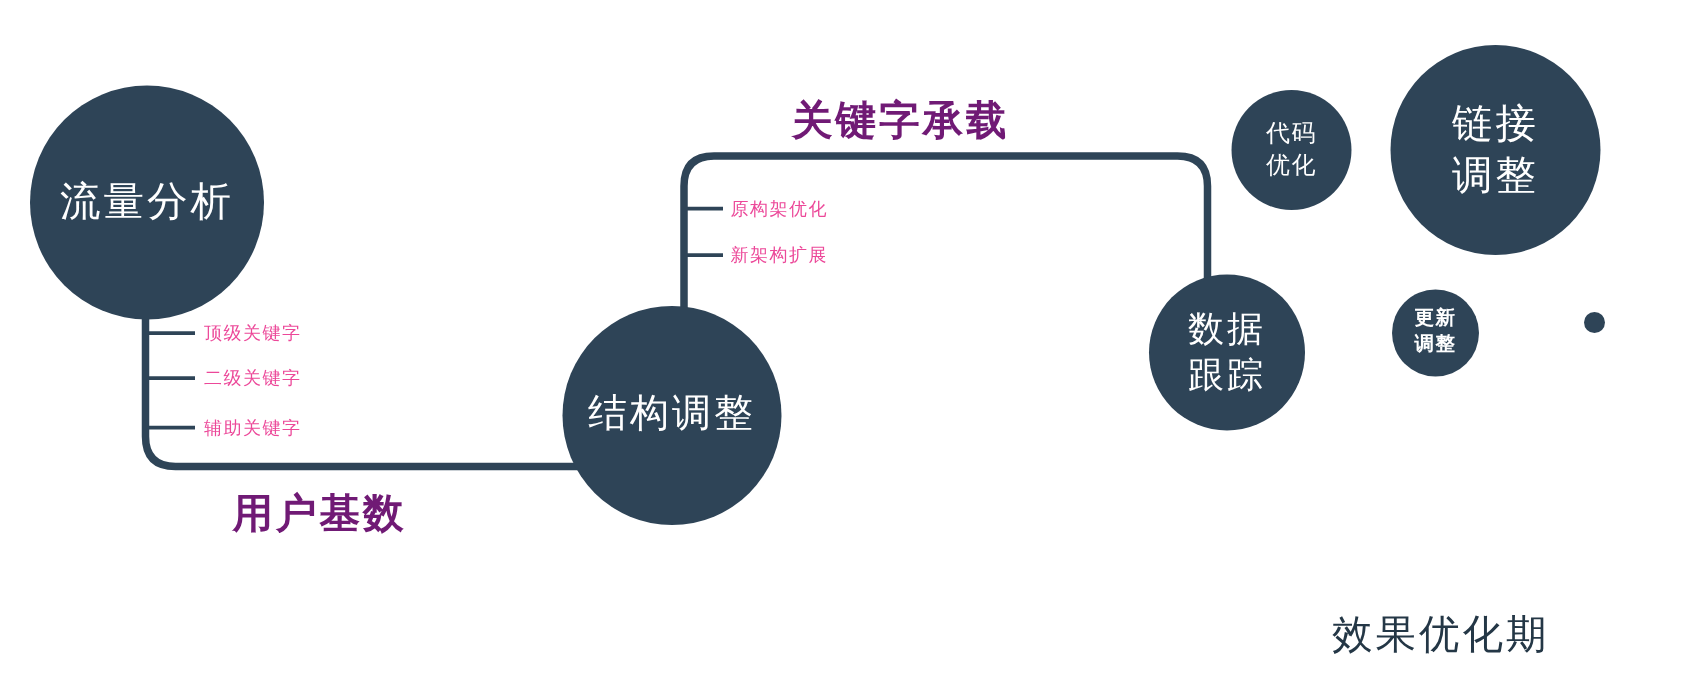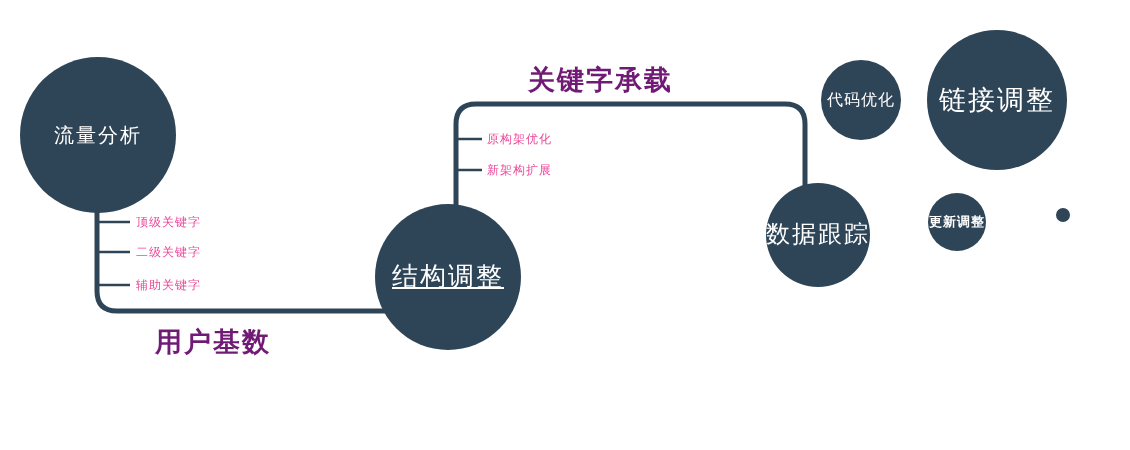--- a/index.html
+++ b/index.html
@@ -19,30 +19,30 @@
     position: absolute;
     left: 0; top: 0;
     z-index: 1;
   }
   .circle {
     position: absolute;
     border-radius: 50%;
     background: #2e4457;
     color: #ffffff;
     display: flex;
-    flex-direction: row;
+    flex-direction: column;
     align-items: center;
     justify-content: center;
     text-align: center;
     z-index: 2;
     letter-spacing: 2px;
     line-height: 1.3;
   }
-  .c-traffic  { left: 20px;  top: 57px;  width: 156px; height: 156px; font-size: 20px; }
-  .c-structure{ left: 375px; top: 204px; width: 146px; height: 146px; font-size: 26px; text-decoration: underline; }
+  .c-traffic  { left: 20px;  top: 57px;  width: 156px; height: 156px; font-size: 27px; }
+  .c-structure{ left: 375px; top: 204px; width: 146px; height: 146px; font-size: 26px; }
   .c-data     { left: 766px; top: 183px; width: 104px; height: 104px; font-size: 24px; }
   .c-code     { left: 821px; top: 60px;  width: 80px;  height: 80px;  font-size: 16px; letter-spacing: 1px; }
   .c-link     { left: 927px; top: 30px;  width: 140px; height: 140px; font-size: 27px; align-items: center; }
   .c-update   { left: 928px; top: 193px; width: 58px;  height: 58px;  font-size: 13px; font-weight: bold; letter-spacing: 1px; }
   .c-report   { left: 928px; top: 263px; width: 116px; height: 116px; font-size: 27px; font-weight: bold; }
   .c-dot      { left: 1056px; top: 208px; width: 14px; height: 14px; }
   .edge-label {
     position: absolute;
     color: #701a75;
     font-weight: 600;
@@ -110,20 +110,21 @@
   <div class="circle c-update">
     <span>更新</span>
     <span>调整</span>
   </div>
 
   <div class="circle c-dot"></div>
 
 
   <div class="edge-label l-userbase">用户基数</div>
   <div class="edge-label l-keyword">关键字承载</div>
+  <div class="edge-label l-footer">效果优化期</div>
 
   <div class="tick-label t1">顶级关键字</div>
   <div class="tick-label t2">二级关键字</div>
   <div class="tick-label t3">辅助关键字</div>
   <div class="tick-label m1">原构架优化</div>
   <div class="tick-label m2">新架构扩展</div>
 
 </div>
 
 </body></html>

